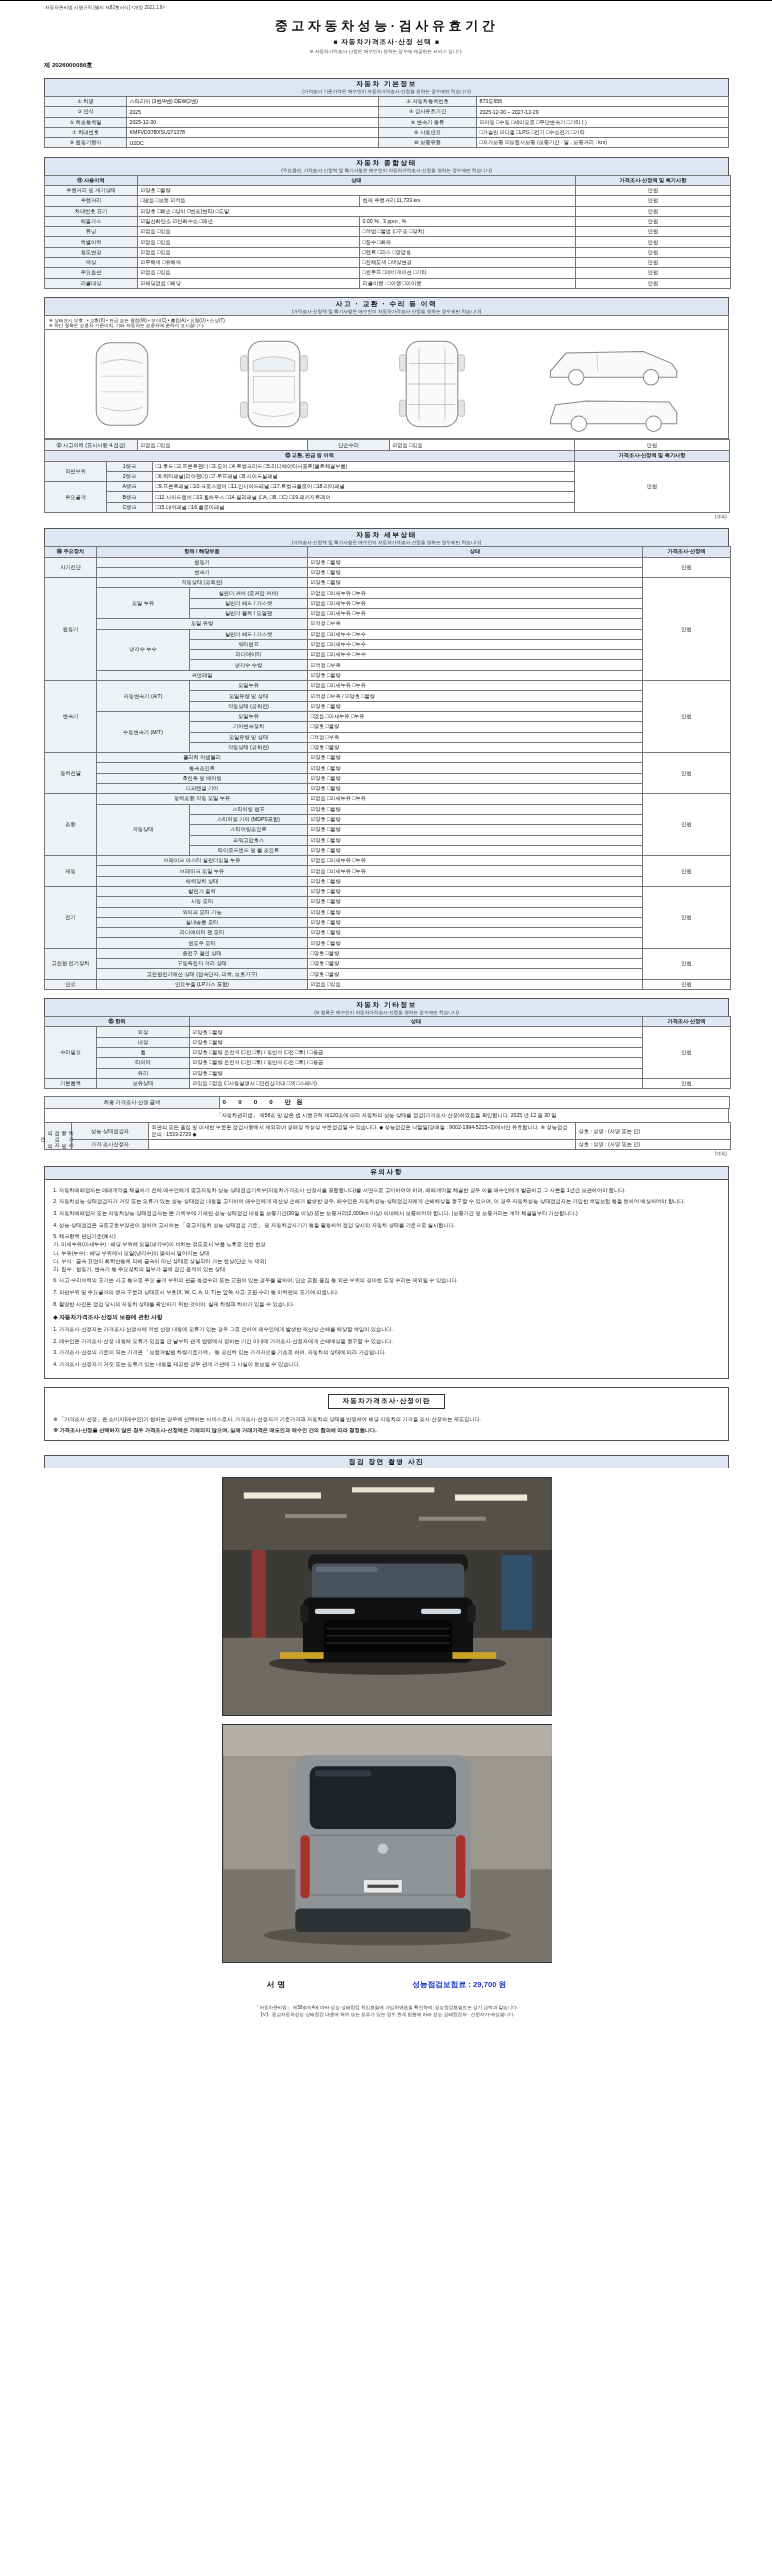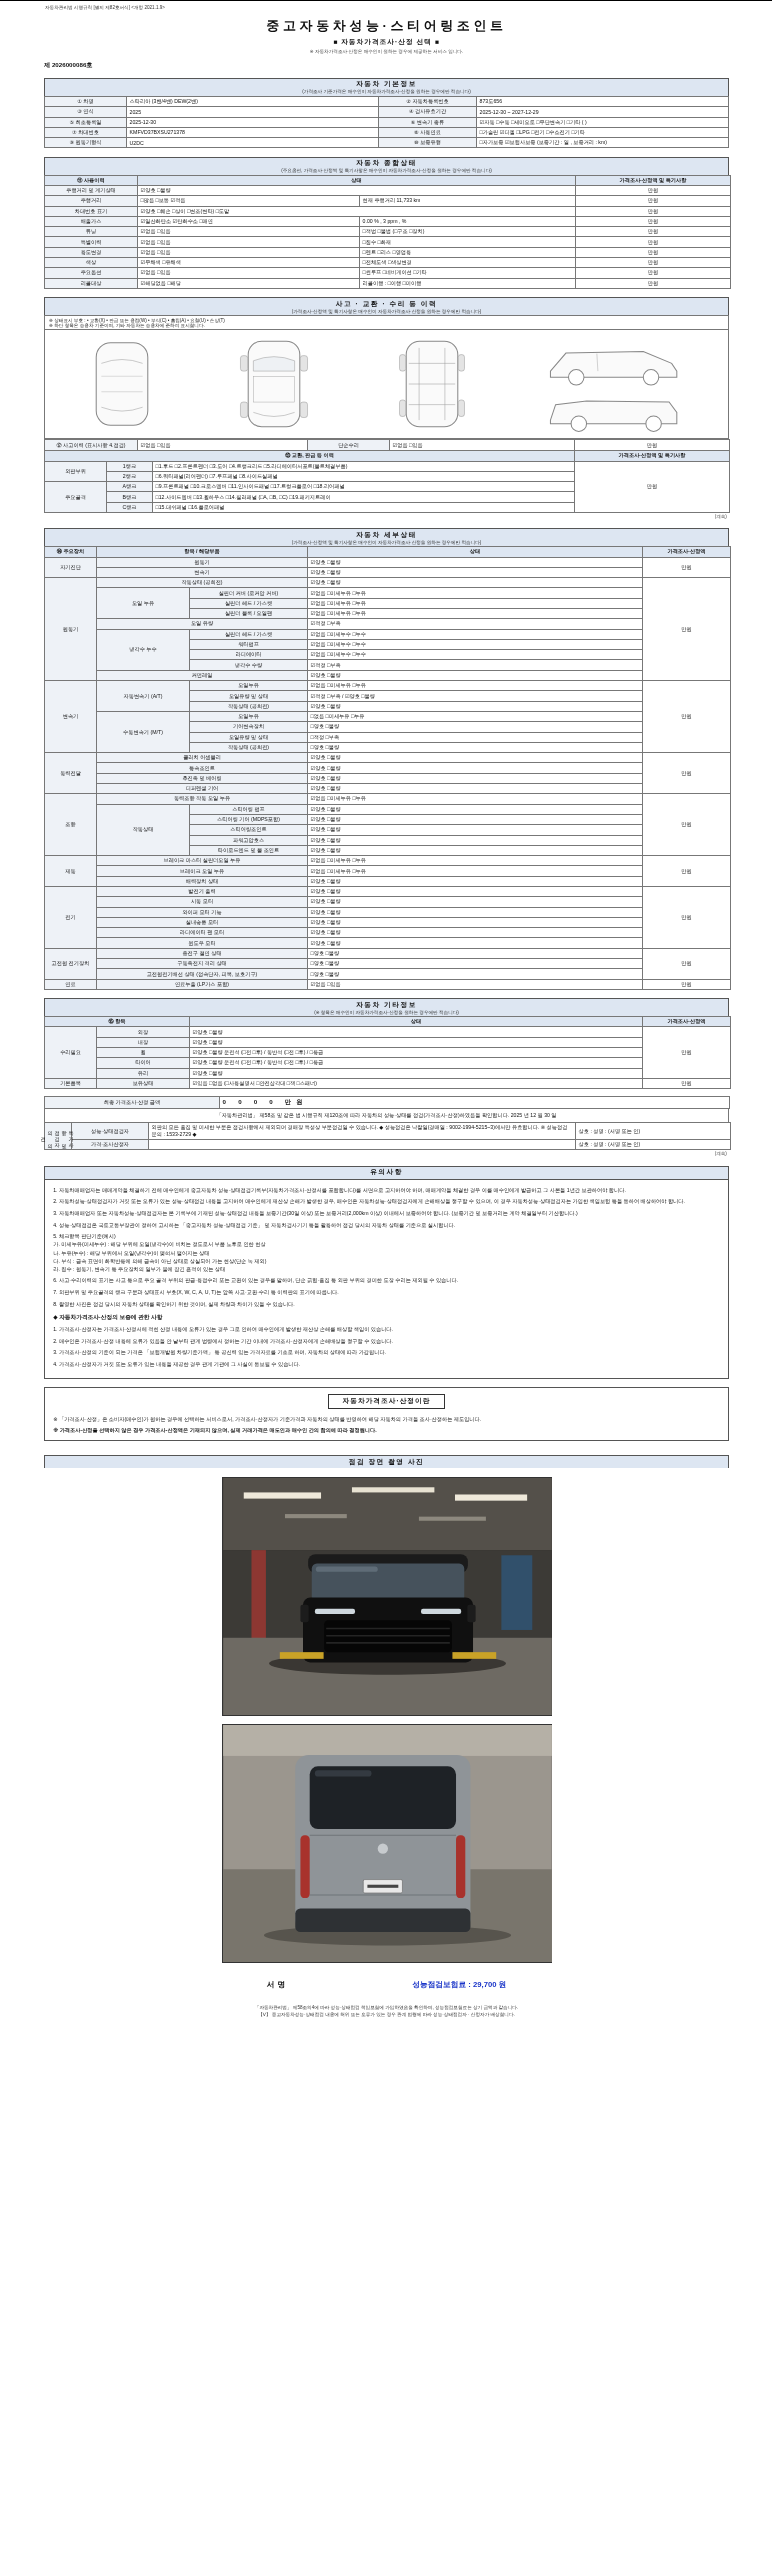--- a/index.html
+++ b/index.html
@@ -45,21 +45,21 @@
   .footer div{font-size:4.6px;color:#333;line-height:1.7}
 </style>
 </head>
 <body>
 
 <div class="page" data-name="document-page">
 
   <div class="formref" data-name="form-reference">자동차관리법 시행규칙 [별지 제82호서식] &lt;개정 2021.1.9&gt;</div>
 
   <div class="doc-header" data-name="document-header">
-    <div class="doc-title" data-name="page-title">중고자동차성능·스티어링조인트</div>
+    <div class="doc-title" data-name="page-title">중고자동차성능·검사유효기간</div>
     <div class="doc-sub" data-name="page-subtitle">■ 자동차가격조사·산정 선택 ■</div>
     <div class="doc-note" data-name="page-subtitle-note">※ 자동차가격조사·산정은 매수인이 원하는 경우에 제공하는 서비스 입니다.</div>
   </div>
 
   <div class="doc-no" data-name="document-number">제 2026000086호</div>
 
   <div class="band" data-name="section-basic-info-title">
     <div class="t" data-name="section-title">자동차 기본정보</div>
     <div class="n" data-name="section-note">(가격조사 기준가격은 매수인이 자동차가격조사·산정을 원하는 경우에만 적습니다)</div>
   </div>

